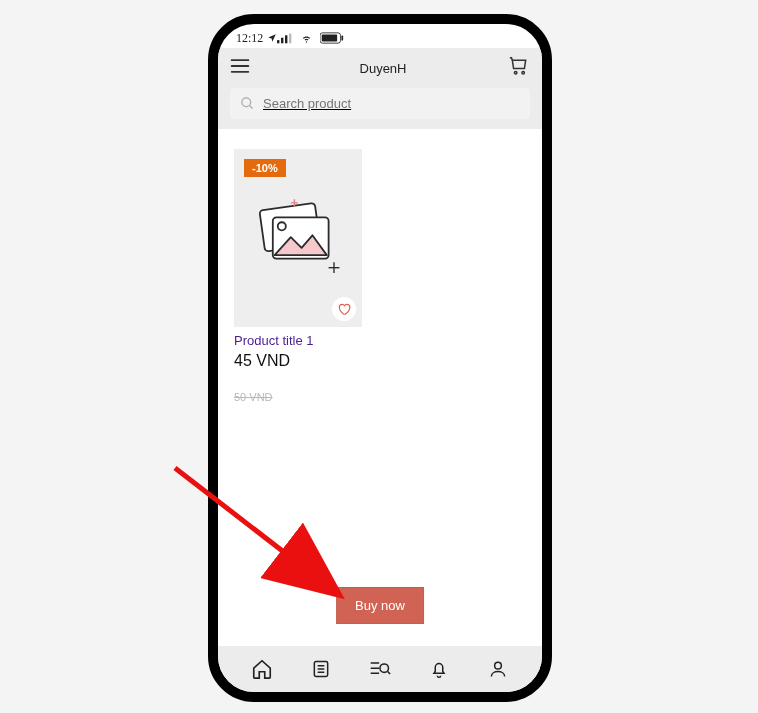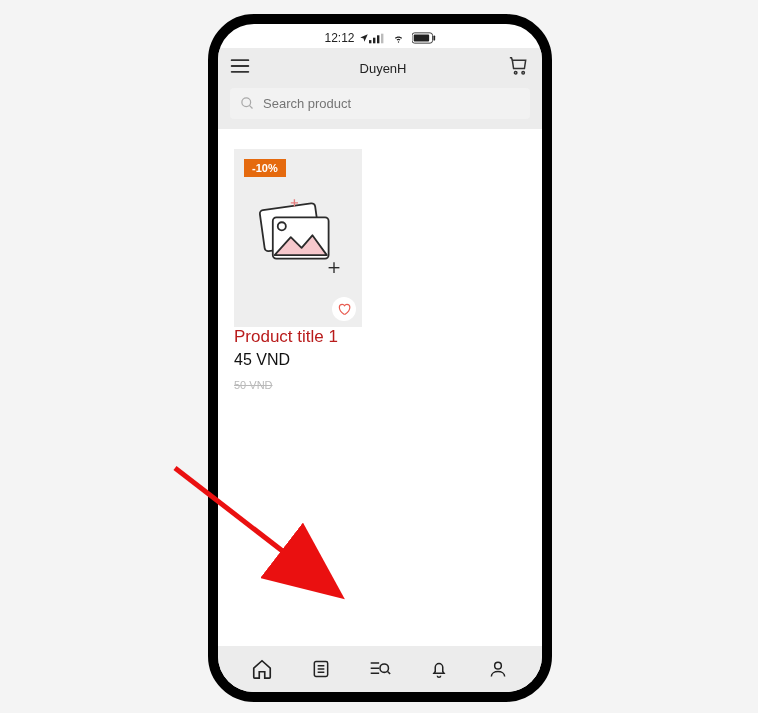--- a/index.html
+++ b/index.html
@@ -21,24 +21,25 @@
     border: 10px solid #000;
     border-radius: 46px;
     overflow: hidden;
     display: flex;
     flex-direction: column;
   }
   .status-bar {
     height: 24px;
     display: flex;
     align-items: center;
-    justify-content: center;
+    justify-content: flex-start;
     padding: 4px 18px 0 18px;
     font-size: 12px;
     color: #222;
+    font-family: Liberation Serif, serif;
   }
   .status-left { display:flex; align-items:center; gap:4px; font-weight:500; }
   .status-right { display:flex; align-items:center; gap:6px; }
   .app-header {
     background: #ececec;
     padding: 8px 12px 10px 12px;
     display: flex;
     flex-direction: column;
     gap: 8px;
   }
@@ -53,20 +54,21 @@
     font-weight:500;
     margin-left:8px;
   }
   .search-wrap {
     background:#f2f2f2;
     border-radius: 4px;
     display:flex;
     align-items:center;
     padding: 8px 10px;
     gap:8px;
+    text-decoration:underline;
   }
   .search-input {
     border:none;
     background:transparent;
     outline:none;
     font-size:13px;
     color:#888;
     flex:1;
   }
   .content {
@@ -102,23 +104,23 @@
     bottom:6px;
     right:6px;
     width:24px;
     height:24px;
     border-radius:50%;
     background:#fff;
     display:flex;
     align-items:center;
     justify-content:center;
   }
-  .product-title { font-size:17px; color:#b91c1c; }
+  .product-title { font-size:13px; color:#4c1d95; margin-top:6px; }
   .product-price { font-size:16px; color:#111; margin-top:4px; }
-  .product-oldprice { font-size:11px; color:#b9b9b9; text-decoration:line-through; margin-top:10px; }
+  .product-oldprice { font-size:11px; color:#b9b9b9; text-decoration:line-through; margin-top:21px; }
   .buy-now-btn {
     position:absolute;
     bottom: 22px;
     left:50%;
     transform:translateX(-50%);
     background:#d16354;
     color:#fff;
     border:none;
     font-size:13px;
     padding:10px 18px;
@@ -225,20 +227,21 @@
           <svg width="14" height="14" viewBox="0 0 24 24" fill="none" stroke="#e85a4f" stroke-width="2">
             <path d="M12 21s-8-5.3-8-12c0-2.8 2.2-5 5-5 1.7 0 3.2.9 4 2.3C13.8 4.9 15.3 4 17 4c2.8 0 5 2.2 5 5 0 6.7-8 12-8 12h-2z"></path>
           </svg>
         </div>
       </div>
       <div class="product-title">Product title 1</div>
       <div class="product-price">45 VND</div>
       <div class="product-oldprice">50 VND</div>
     </div>
 
+    <button class="buy-now-btn">Buy now</button>
   </div>
 
   <div class="bottom-nav">
     <div class="nav-icon">
       <svg width="22" height="22" viewBox="0 0 24 24" fill="none" stroke="#222" stroke-width="1.8">
           <path d="M3 11l9-8 9 8v10a1 1 0 0 1-1 1h-5v-7h-6v7H4a1 1 0 0 1-1-1V11z"></path>
         </svg>
     </div>
     <div class="nav-icon">
       <svg width="20" height="20" viewBox="0 0 24 24" fill="none" stroke="#222" stroke-width="1.8">

